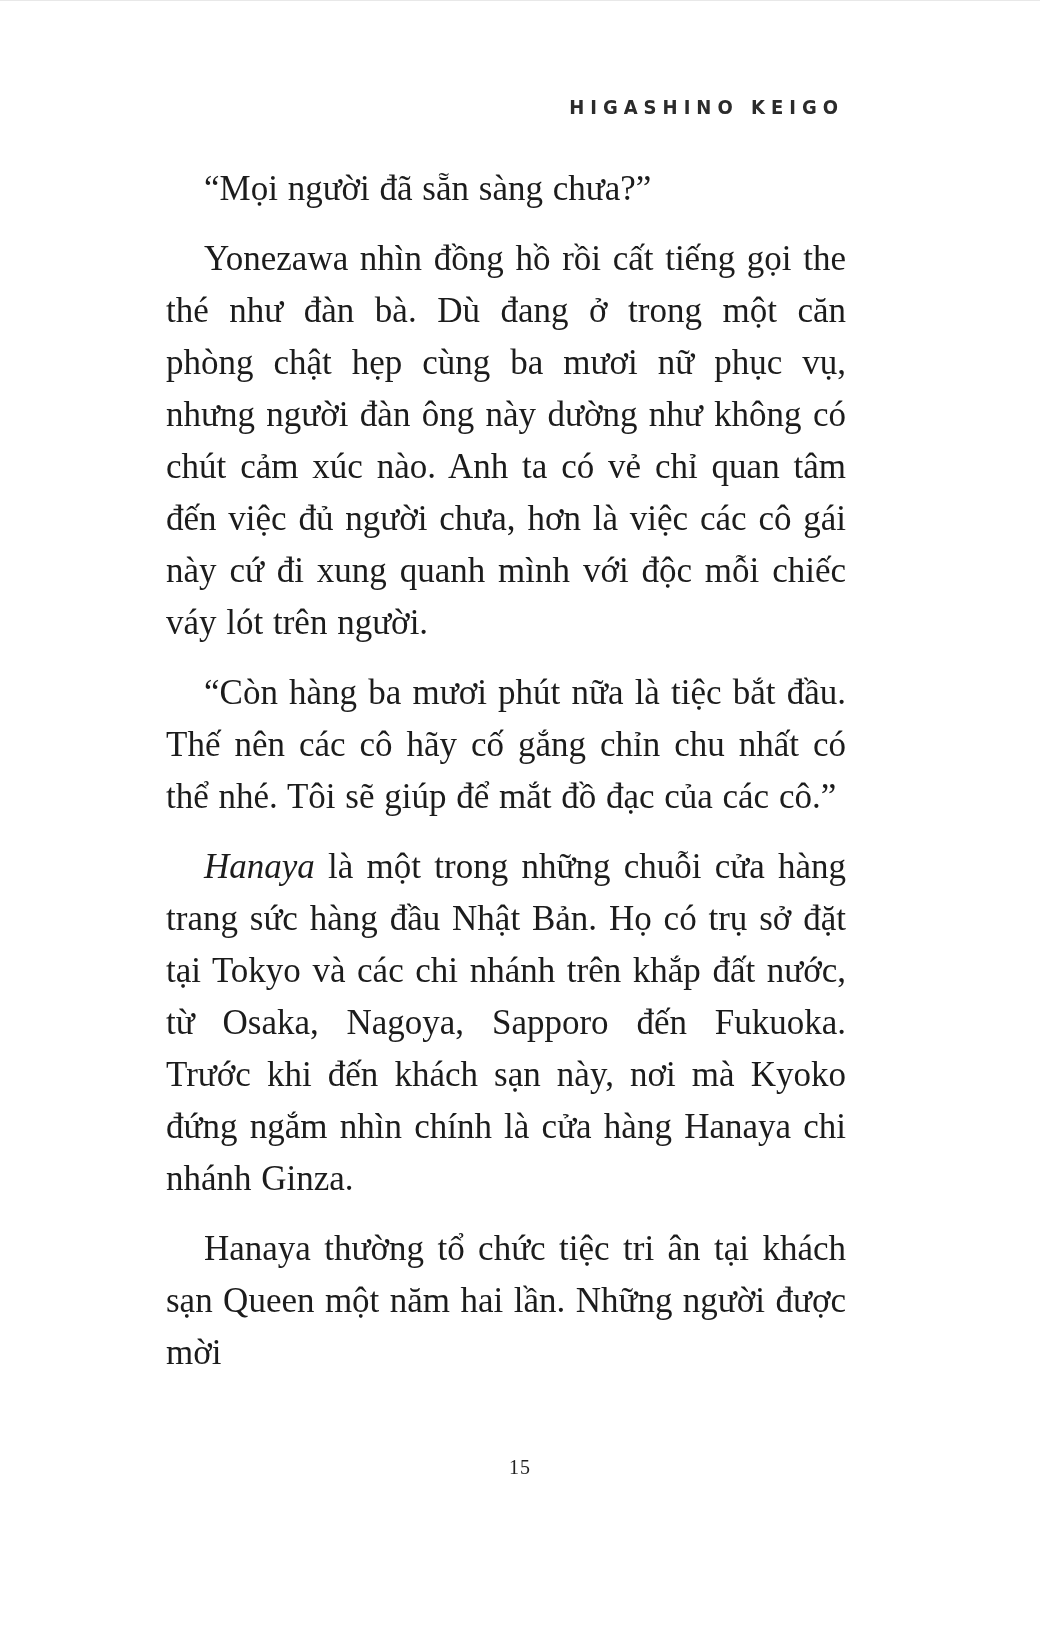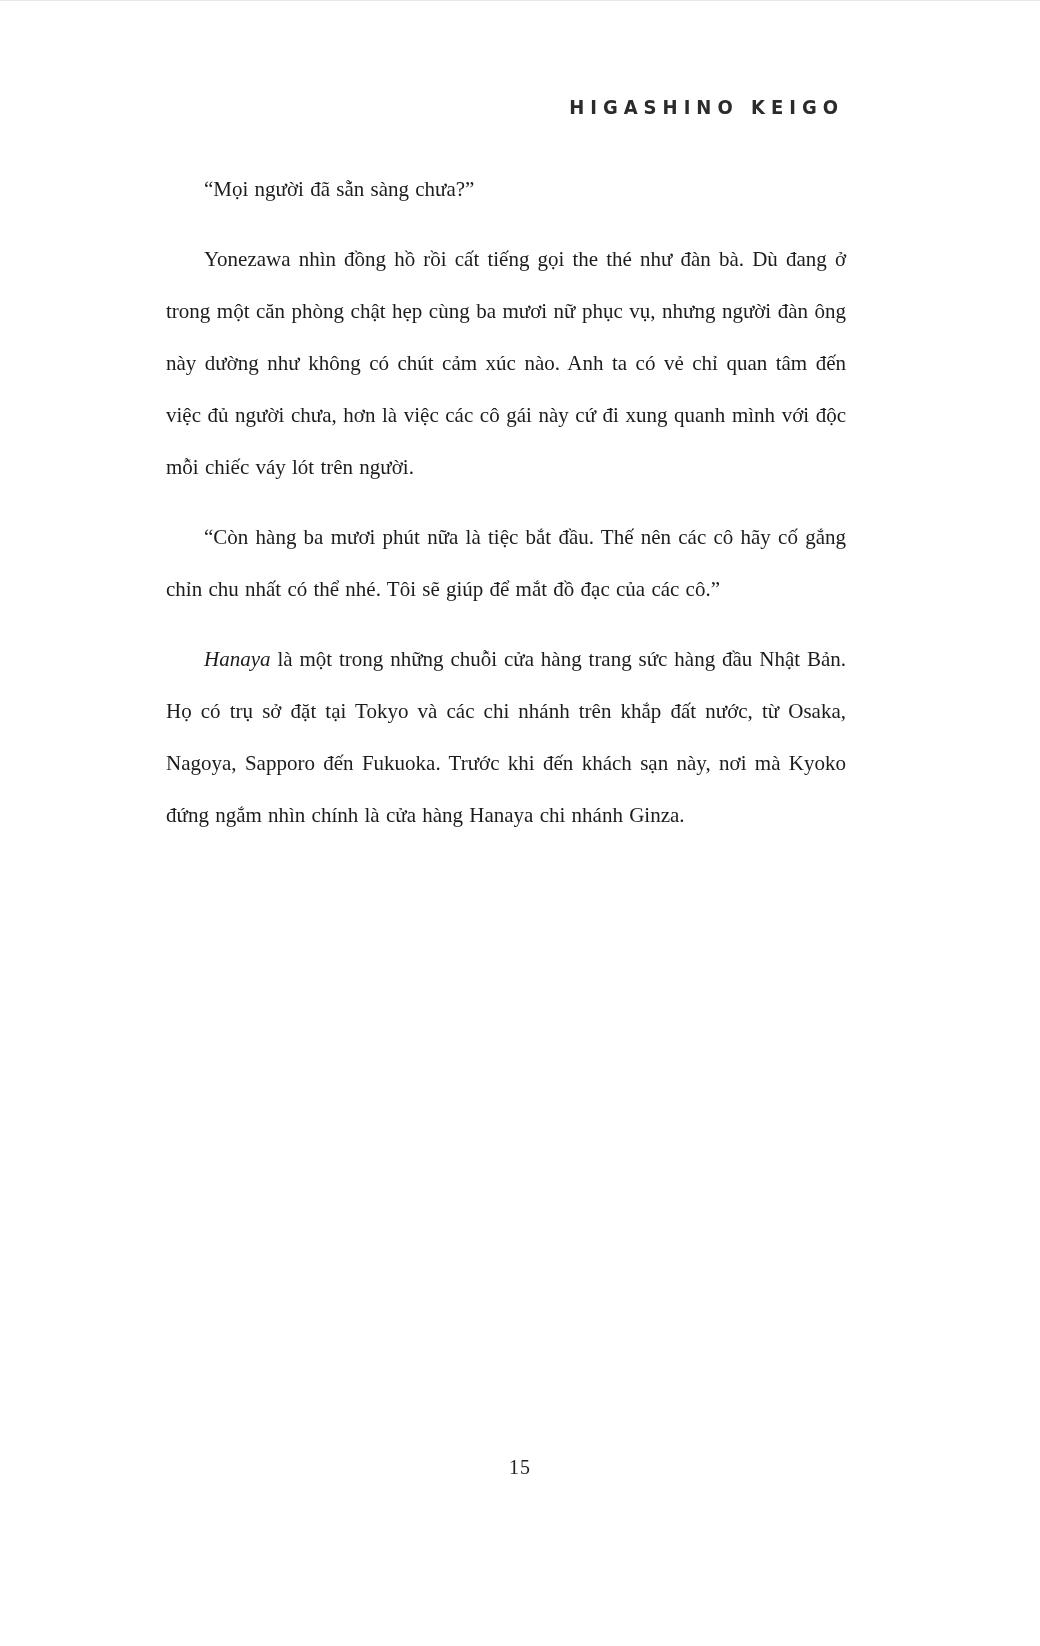--- a/index.html
+++ b/index.html
@@ -29,21 +29,21 @@
     text-transform: uppercase;
     transform: scaleY(1.05);
   }
   .content {
     position: absolute;
     top: 162px;
     left: 166px;
     width: 680px;
   }
   .para {
-    font-size: 21px;
+    font-size: 35px;
     line-height: 52px;
     text-align: justify;
     text-indent: 38px;
     margin: 0 0 18px 0;
     word-spacing: 1px;
   }
   .para i {
     font-style: italic;
   }
   .page-number {
@@ -68,18 +68,19 @@
 
     <p class="para">“Mọi người đã sẵn sàng chưa?”</p>
 
     <p class="para">Yonezawa nhìn đồng hồ rồi cất tiếng gọi the thé như đàn bà. Dù đang ở trong một căn phòng chật hẹp cùng ba mươi nữ phục vụ, nhưng người đàn ông này dường như không có chút cảm xúc nào. Anh ta có vẻ chỉ quan tâm đến việc đủ người chưa, hơn là việc các cô gái này cứ đi xung quanh mình với độc mỗi chiếc váy lót trên người.</p>
 
     <p class="para">“Còn hàng ba mươi phút nữa là tiệc bắt đầu. Thế nên các cô hãy cố gắng chỉn chu nhất có thể nhé. Tôi sẽ giúp để mắt đồ đạc của các cô.”</p>
 
 
     <p class="para"><i>Hanaya</i><span> là một trong những chuỗi cửa hàng trang sức hàng đầu Nhật Bản. Họ có trụ sở đặt tại Tokyo và các chi nhánh trên khắp đất nước, từ Osaka, Nagoya, Sapporo đến Fukuoka. Trước khi đến khách sạn này, nơi mà Kyoko đứng ngắm nhìn chính là cửa hàng Hanaya chi nhánh Ginza.</span></p>
 
+    <p class="para">Hanaya thường tổ chức tiệc tri ân tại khách sạn Queen một năm hai lần. Những người được mời</p>
 
   </div>
 
   <div class="page-number">15</div>
 
 </div>
 
 </body></html>

